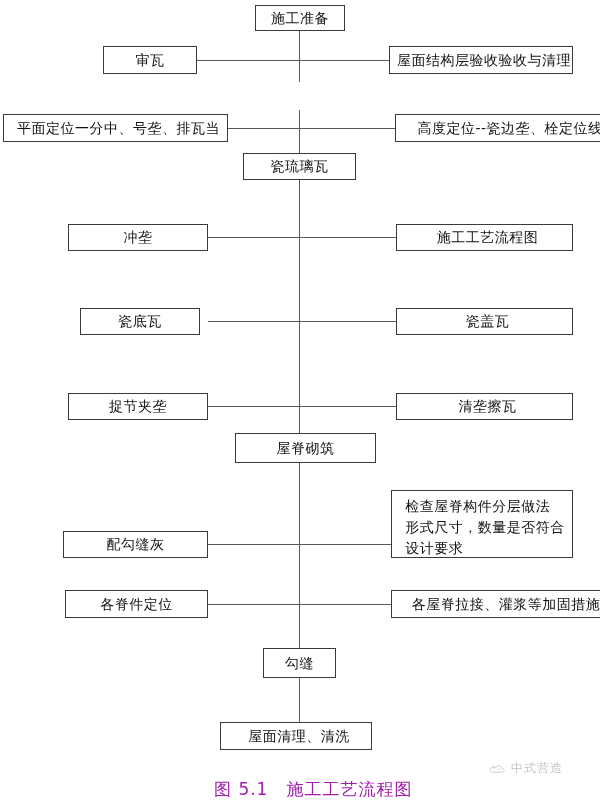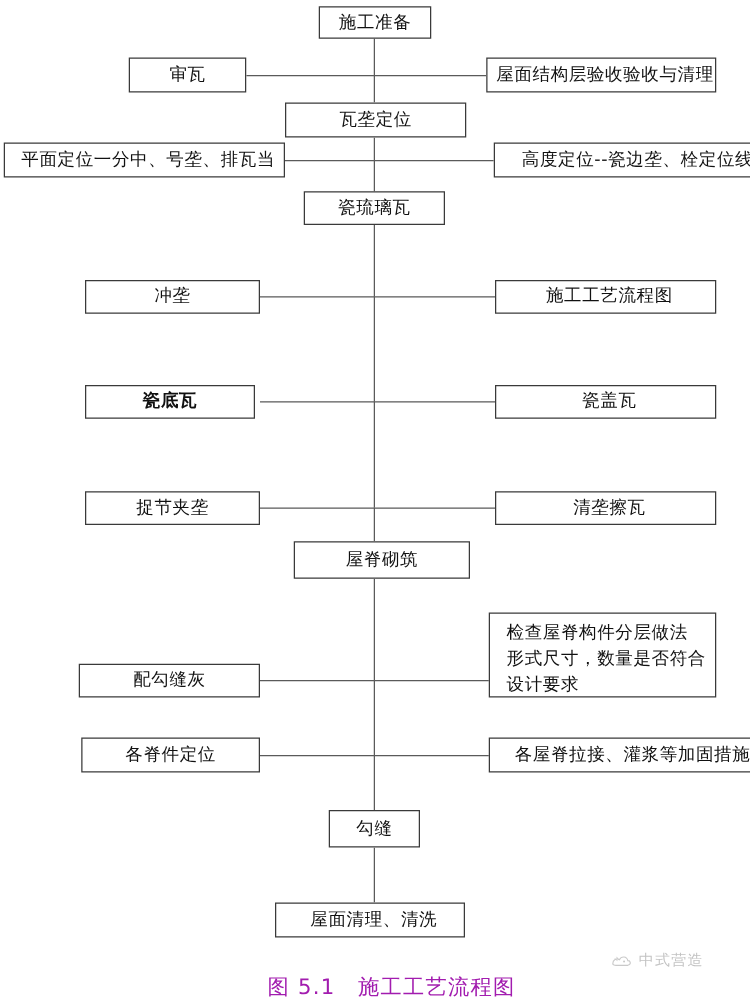--- a/index.html
+++ b/index.html
@@ -106,23 +106,20 @@
   </div>
 
   <div class="node center-text" style="left:103px; top:46px; width:94px; height:28px;">
     <span>审瓦</span>
   </div>
 
   <div class="node left-text" style="left:389px; top:46px; width:184px; height:28px;">
     <span>屋面结构层验收验收与清理</span>
   </div>
 
-  <div class="node center-text" style="left:228px; top:82px; width:145px; height:28px;">
-    <span>瓦垄定位</span>
-  </div>
 
   <div class="node left-text" style="left:3px; top:114px; width:225px; height:28px;">
     <span>平面定位一分中、号垄、排瓦当</span>
   </div>
 
   <div class="node left-text" style="left:395px; top:114px; width:224px; height:28px;">
     <span>高度定位--瓷边垄、栓定位线</span>
   </div>
 
   <div class="node center-text" style="left:243px; top:153px; width:113px; height:27px;">
@@ -130,21 +127,21 @@
   </div>
 
   <div class="node center-text" style="left:68px; top:224px; width:140px; height:27px;">
     <span>冲垄</span>
   </div>
 
   <div class="node left-text" style="left:396px; top:224px; width:177px; height:27px;">
     <span>施工工艺流程图</span>
   </div>
 
-  <div class="node center-text" style="left:68px; top:308px; width:136px; height:27px;font-weight:bold;">
+  <div class="node center-text" style="left:80px; top:308px; width:120px; height:27px;">
     <span>瓷底瓦</span>
   </div>
 
   <div class="node left-text" style="left:396px; top:308px; width:177px; height:27px;">
     <span>瓷盖瓦</span>
   </div>
 
   <div class="node center-text" style="left:68px; top:393px; width:140px; height:27px;">
     <span>捉节夹垄</span>
   </div>

